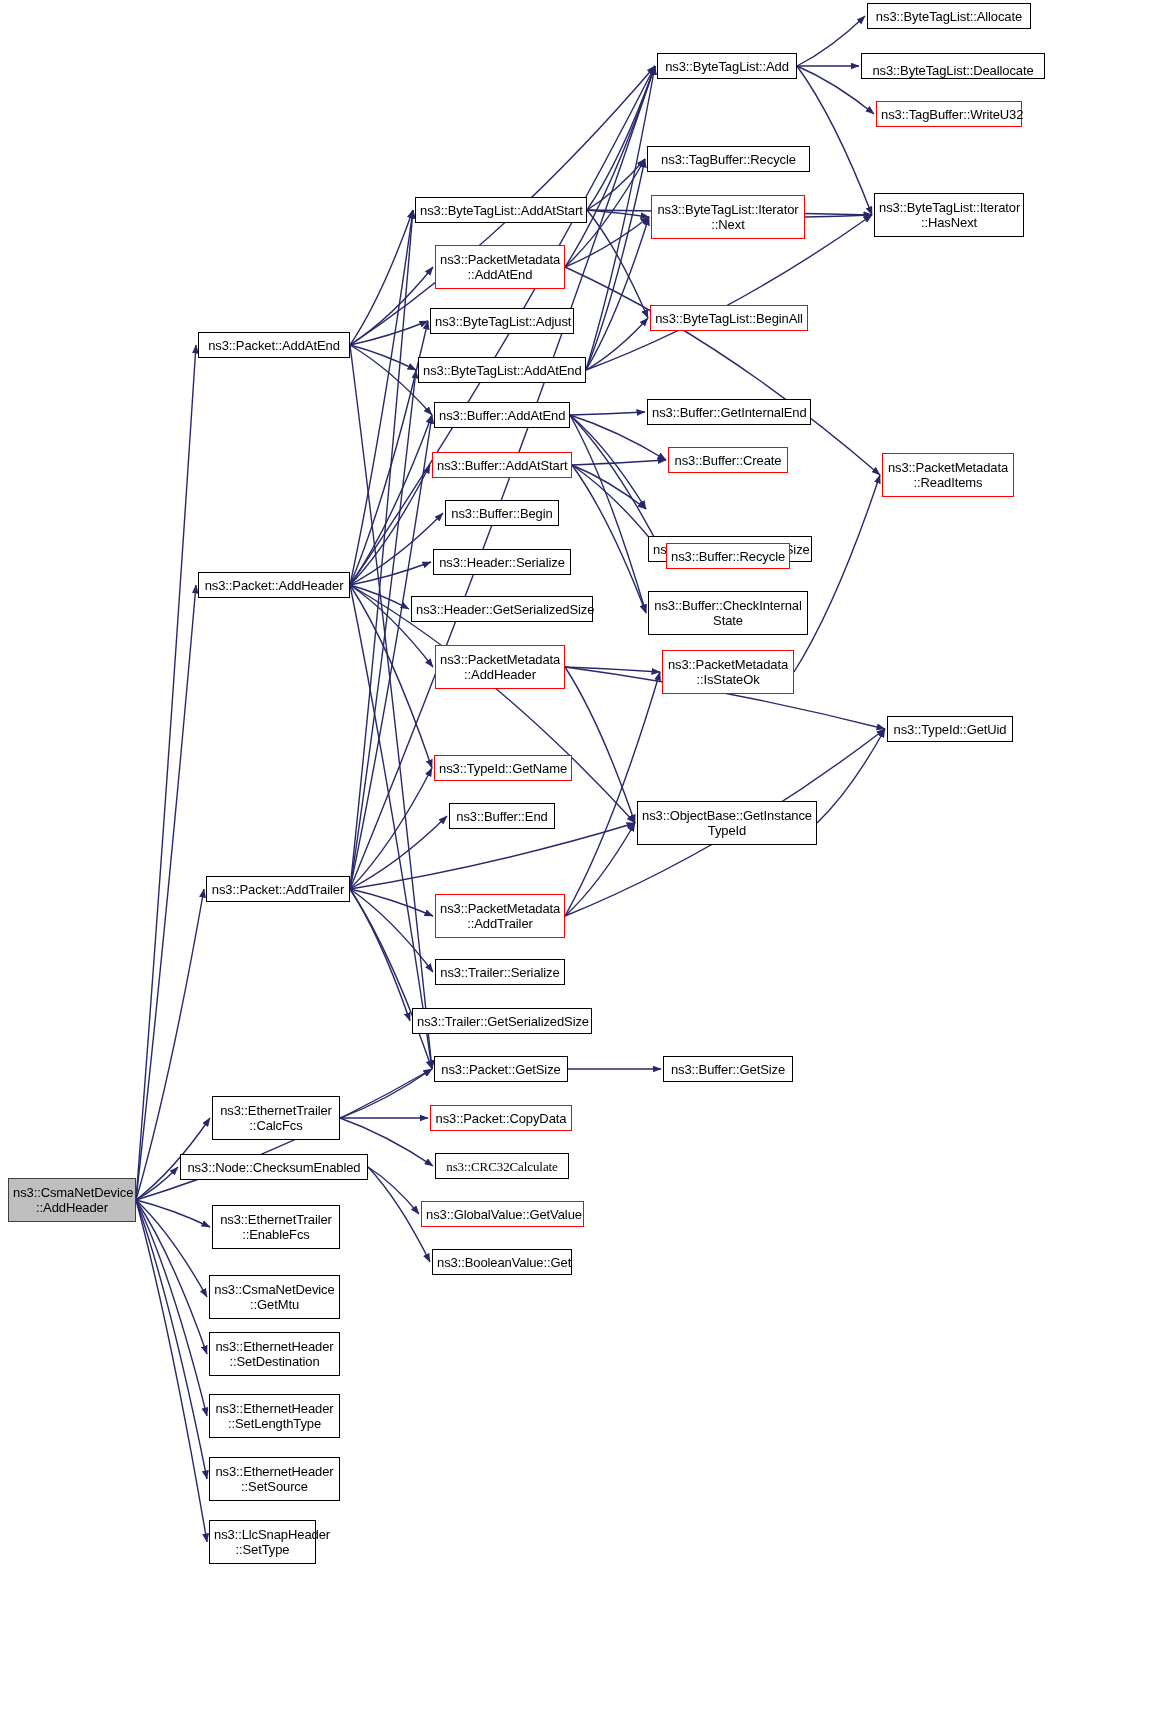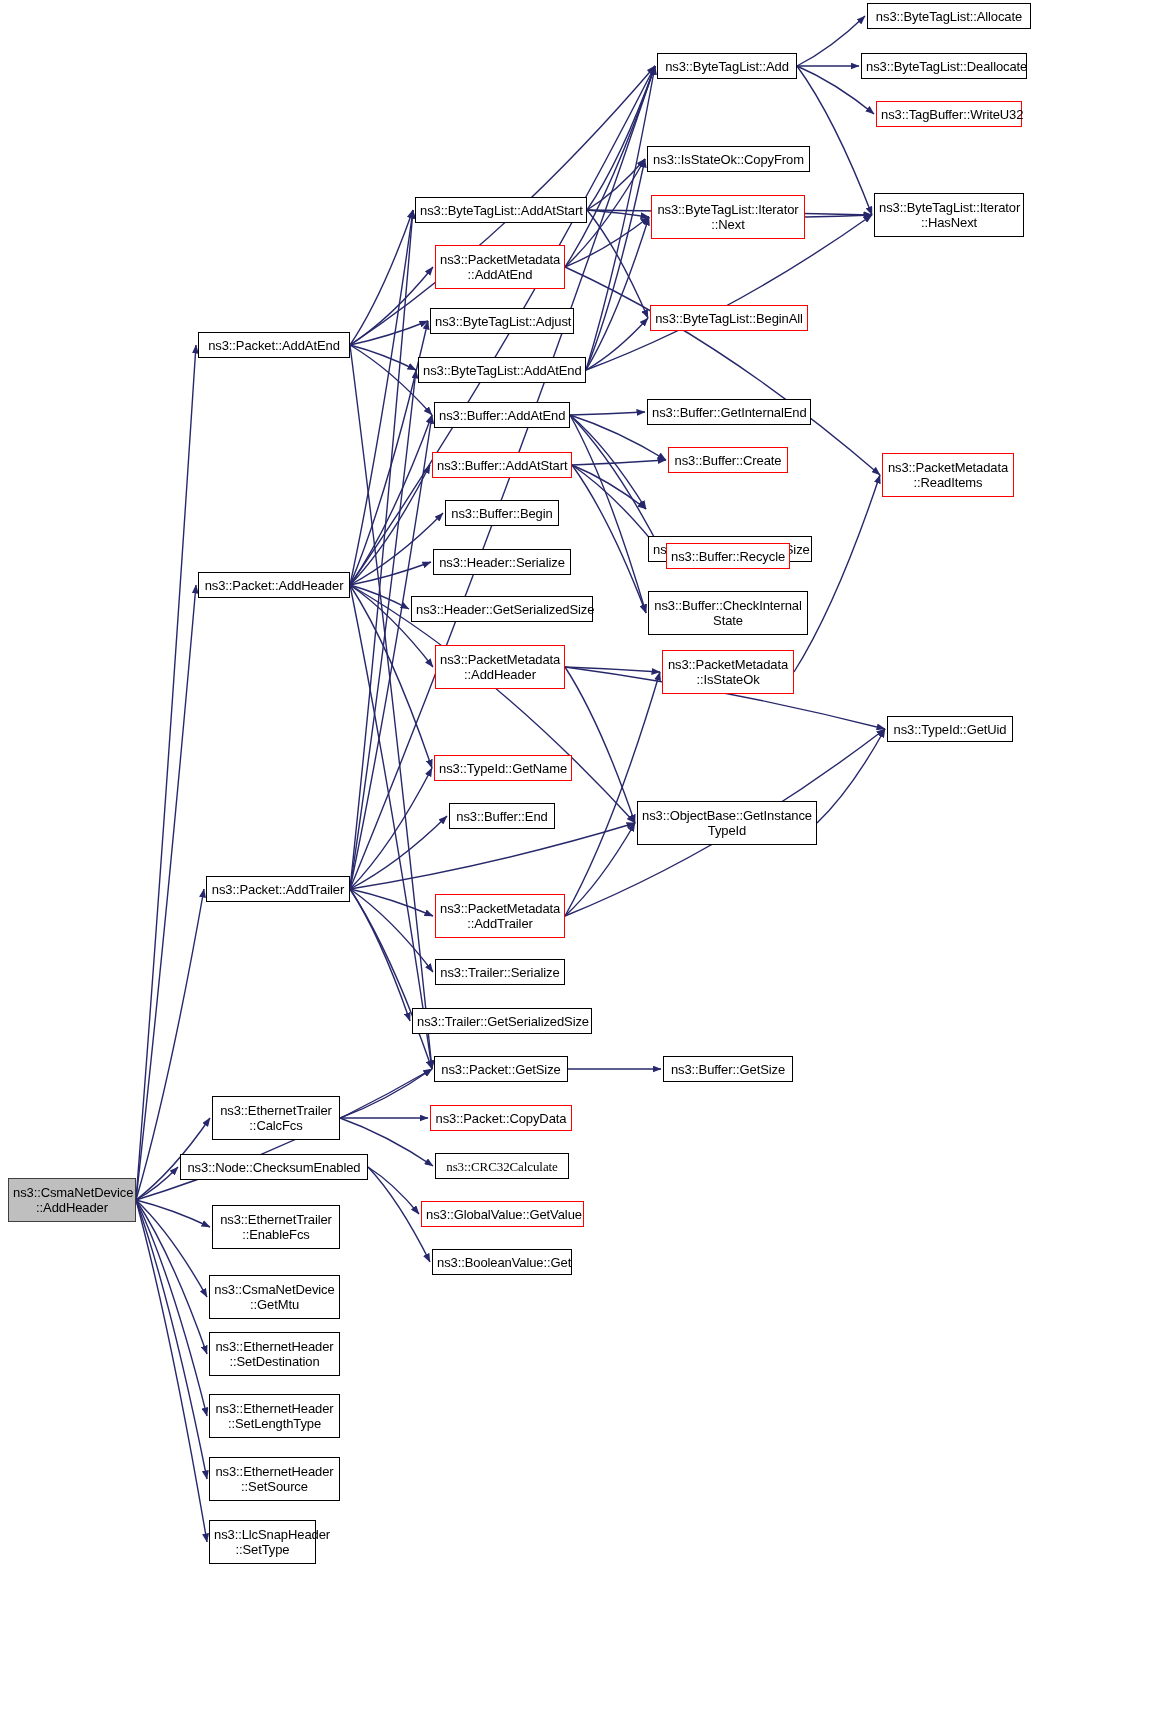--- a/index.html
+++ b/index.html
@@ -198,36 +198,36 @@
       <div class="node red" style="left: 435px; top: 894px; width: 130px; height: 44px;"><span class="label">ns3::PacketMetadata
 ::AddTrailer</span></div>
       <div class="node" style="left: 435px; top: 959px; width: 130px; height: 26px;"><span class="label">ns3::Trailer::Serialize</span></div>
       <div class="node" style="left: 412px; top: 1008px; width: 180px; height: 26px;"><span class="label">ns3::Trailer::GetSerializedSize</span></div>
       <div class="node" style="left: 434px; top: 1056px; width: 134px; height: 26px;"><span class="label">ns3::Packet::GetSize</span></div>
       <div class="node red" style="left: 430px; top: 1105px; width: 142px; height: 26px;"><span class="label">ns3::Packet::CopyData</span></div>
       <div class="node" style="left: 435px; top: 1153px; width: 134px; height: 26px; font-family: Liberation Serif, serif;"><span class="label">ns3::CRC32Calculate</span></div>
       <div class="node red" style="left: 421px; top: 1201px; width: 163px; height: 26px;"><span class="label">ns3::GlobalValue::GetValue</span></div>
       <div class="node" style="left: 432px; top: 1249px; width: 140px; height: 26px;"><span class="label">ns3::BooleanValue::Get</span></div>
       <div class="node" style="left: 657px; top: 53px; width: 140px; height: 26px;"><span class="label">ns3::ByteTagList::Add</span></div>
-      <div class="node" style="left: 647px; top: 146px; width: 163px; height: 26px;"><span class="label">ns3::IsStateOk::CopyFrom</span></div>
+      <div class="node" style="left: 647px; top: 146px; width: 163px; height: 26px;"><span class="label">ns3::TagBuffer::Recycle</span></div>
       <div class="node red" style="left: 651px; top: 195px; width: 154px; height: 44px;"><span class="label">ns3::ByteTagList::Iterator
 ::Next</span></div>
       <div class="node red" style="left: 650px; top: 305px; width: 158px; height: 26px;"><span class="label">ns3::ByteTagList::BeginAll</span></div>
       <div class="node" style="left: 647px; top: 399px; width: 164px; height: 26px;"><span class="label">ns3::Buffer::GetInternalEnd</span></div>
       <div class="node red" style="left: 668px; top: 447px; width: 120px; height: 26px;"><span class="label">ns3::Buffer::Create</span></div>
       <div class="node" style="left: 648px; top: 496px; width: 164px; height: 26px; margin-top: 40px;"><span class="label">ns3::Buffer::GetInternalSize</span></div>
       <div class="node red" style="left: 666px; top: 543px; width: 124px; height: 26px;"><span class="label">ns3::Buffer::Recycle</span></div>
       <div class="node" style="left: 648px; top: 591px; width: 160px; height: 44px; justify-content: center;"><span class="label">ns3::Buffer::CheckInternal
 State</span></div>
       <div class="node red" style="left: 662px; top: 650px; width: 132px; height: 44px;"><span class="label">ns3::PacketMetadata
 ::IsStateOk</span></div>
       <div class="node" style="left: 637px; top: 801px; width: 180px; height: 44px;"><span class="label">ns3::ObjectBase::GetInstance
 TypeId</span></div>
       <div class="node" style="left: 867px; top: 3px; width: 164px; height: 26px;"><span class="label">ns3::ByteTagList::Allocate</span></div>
-      <div class="node" style="left: 861px; top: 53px; width: 166px; height: 26px;"><span class="label">ns3::ByteTagList::Deallocate</span></div>
+      <div class="node" style="left: 861px; top: 53px; width: 184px; height: 26px; align-items: flex-end;"><span class="label">ns3::ByteTagList::Deallocate</span></div>
       <div class="node red" style="left: 876px; top: 101px; width: 146px; height: 26px;"><span class="label">ns3::TagBuffer::WriteU32</span></div>
       <div class="node" style="left: 874px; top: 193px; width: 150px; height: 44px;"><span class="label">ns3::ByteTagList::Iterator
 ::HasNext</span></div>
       <div class="node red" style="left: 882px; top: 453px; width: 132px; height: 44px;"><span class="label">ns3::PacketMetadata
 ::ReadItems</span></div>
       <div class="node" style="left: 887px; top: 716px; width: 126px; height: 26px;"><span class="label">ns3::TypeId::GetUid</span></div>
       <div class="node" style="left: 663px; top: 1056px; width: 130px; height: 26px;"><span class="label">ns3::Buffer::GetSize</span></div>
     </div>
 </div>
 

